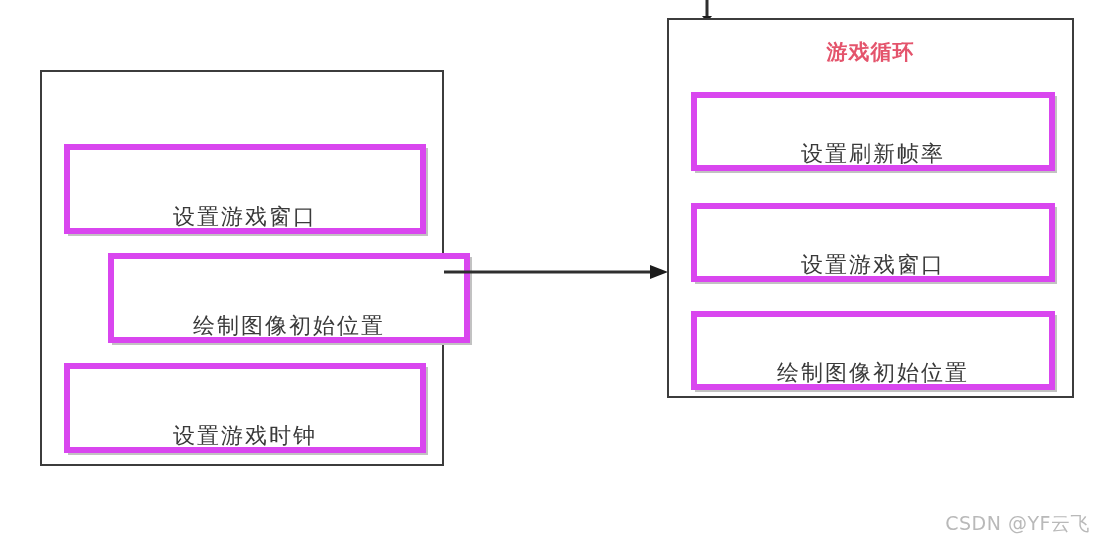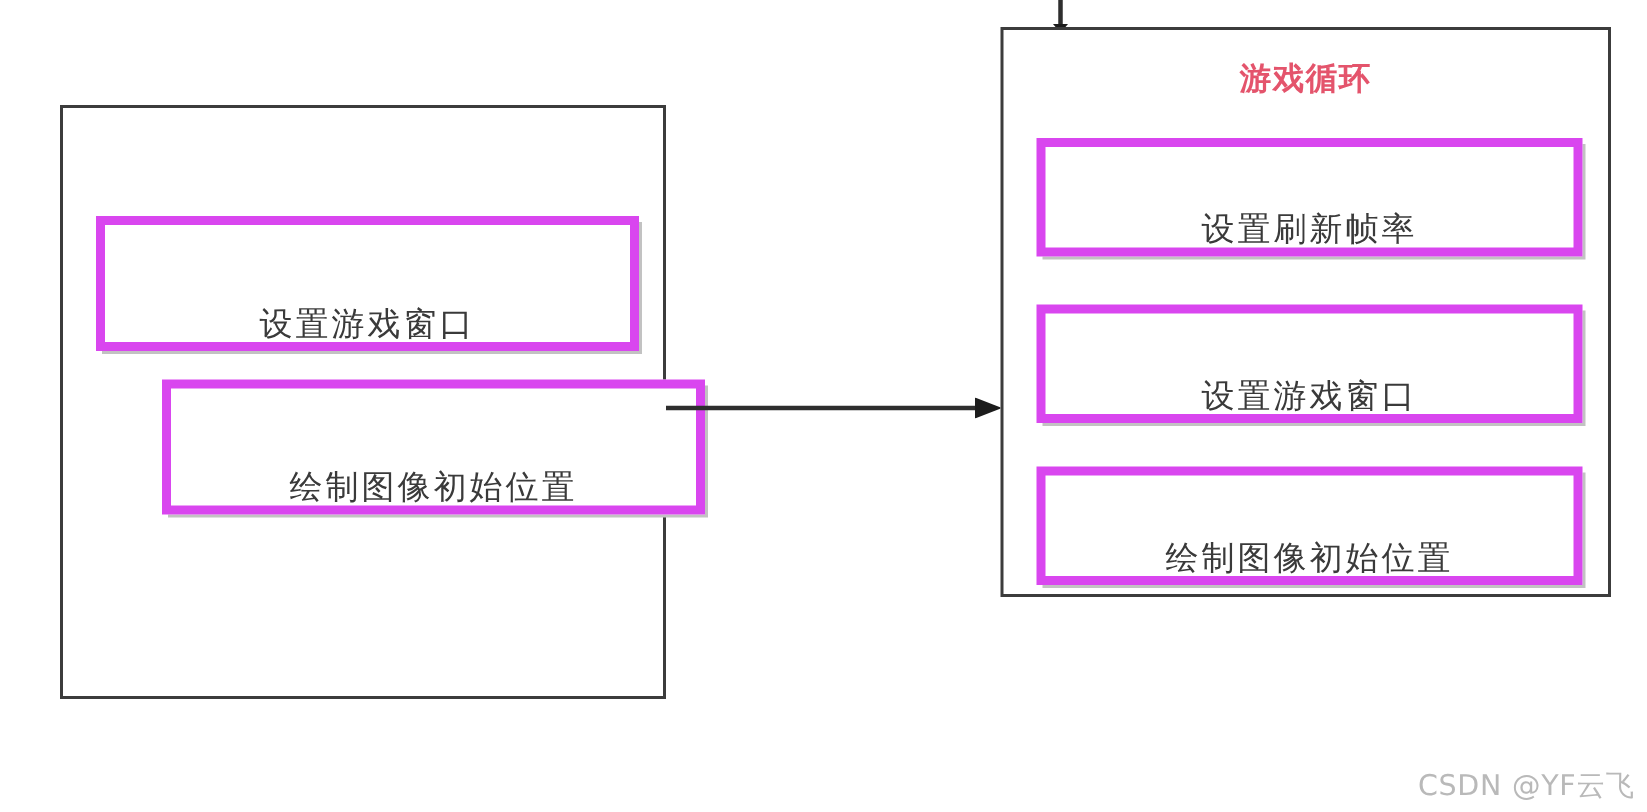--- a/index.html
+++ b/index.html
@@ -143,20 +143,23 @@
   <div class="group-box" id="group-init">
 
     <div class="step-box" id="init-step-0">
       <span class="step-label">设置游戏窗口</span>
     </div>
 
     <div class="step-box" id="init-step-1">
       <span class="step-label">绘制图像初始位置</span>
     </div>
 
+    <div class="step-box" id="init-step-2">
+      <span class="step-label">设置游戏时钟</span>
+    </div>
   </div>
 
   <svg id="connector-arrow" viewBox="0 0 224 14">
     <line x1="0" y1="7" x2="206" y2="7" stroke="#2e2e2e" stroke-width="3"></line>
     <polygon points="206,0 224,7 206,14" fill="#1c1c1c"></polygon>
   </svg>
 
   <svg id="loop-entry-stub" viewBox="0 0 14 22">
     <line x1="7" y1="0" x2="7" y2="17" stroke="#2e2e2e" stroke-width="3"></line>
     <polygon points="2,16 12,16 7,22" fill="#1c1c1c"></polygon>

